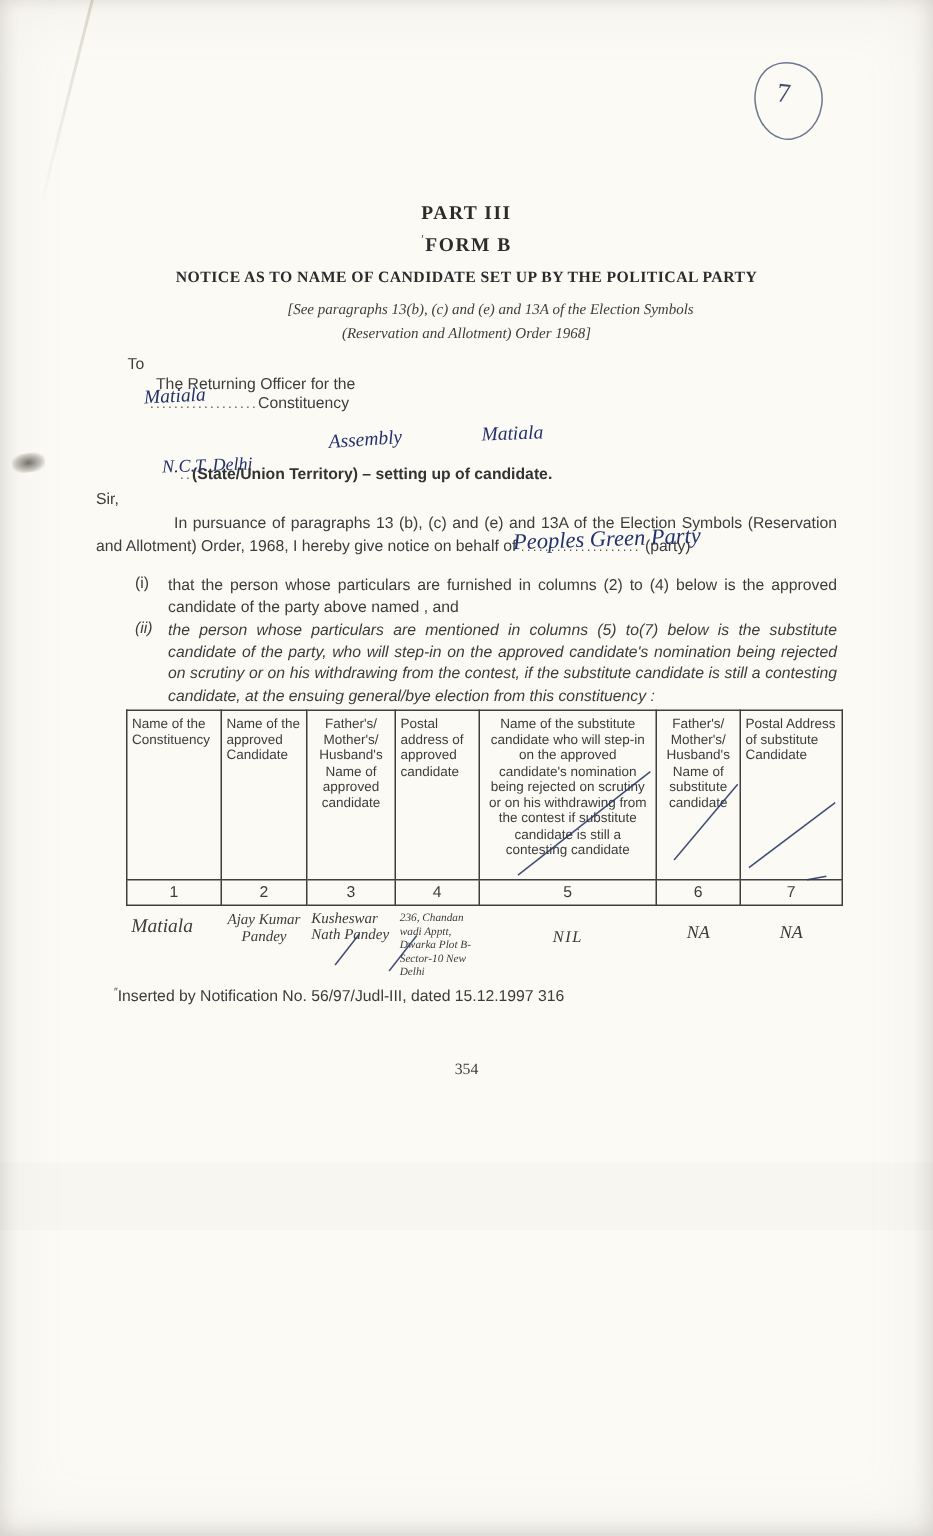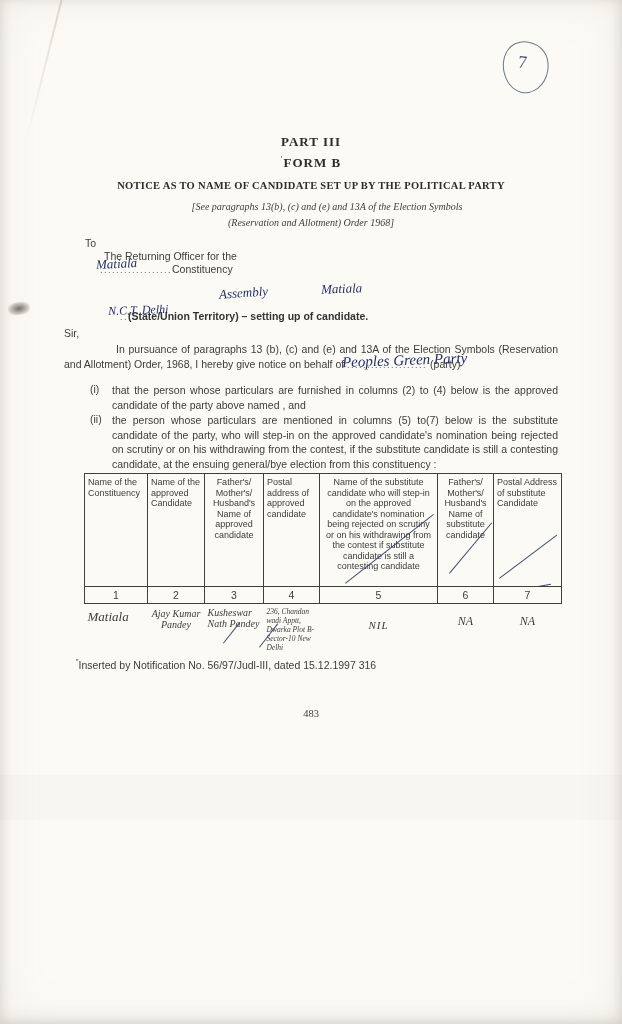--- a/index.html
+++ b/index.html
@@ -128,21 +128,21 @@
     <span class="dots">....................</span>
     <span>(party)</span>
   </div>
   <div class="hw" style="left:342px;top:352px;font-size:15px;transform:rotate(-2deg);">Peoples Green Party</div>
 
   <div class="abs item print" style="left:90px;top:383px;width:468px;">
     <span class="lbl">(i)</span>
     <span class="txt">that the person whose particulars are furnished in columns (2) to (4) below is the approved candidate of the party above named , and</span>
   </div>
 
-  <div class="abs item print" style="left:90px;top:413px;width:468px;">
+  <div class="abs item print" style="left:90px;top:413px;width:468px;font-style:italic;">
     <span class="lbl">(ii)</span>
     <span class="txt">the person whose particulars are mentioned in columns (5) to(7) below is the substitute candidate of the party, who will step-in on the approved candidate's nomination being rejected on scrutiny or on his withdrawing from the contest, if the substitute candidate is still a contesting candidate, at the ensuing general/bye election from this constituency :</span>
   </div>
 
   <table class="ft abs" style="left:84px;top:473px;width:477px;">
     <colgroup>
       <col style="width:63px">
         <col style="width:57px">
         <col style="width:59px">
         <col style="width:56px">
@@ -185,15 +185,15 @@
   <div class="ink-line" style="left:449px;top:573px;width:66px;transform:rotate(-50deg);"></div>
   <div class="ink-line" style="left:499px;top:578px;width:72px;transform:rotate(-37deg);"></div>
   <div class="ink-line" style="left:223px;top:643px;width:26px;transform:rotate(-52deg);"></div>
   <div class="ink-line" style="left:259px;top:647px;width:30px;transform:rotate(-52deg);"></div>
   <div class="ink-line" style="left:538px;top:586px;width:13px;transform:rotate(-10deg);border-top-width:1px;"></div>
 
   <div class="abs footnote" style="left:76px;top:658px;">
     <sup>″</sup><span>Inserted by Notification No. 56/97/Judl-III, dated 15.12.1997 316</span>
   </div>
 
-  <div class="abs center pgnum">483</div>
+  <div class="abs center pgnum">354</div>
 
 </div>
 
 </body></html>

